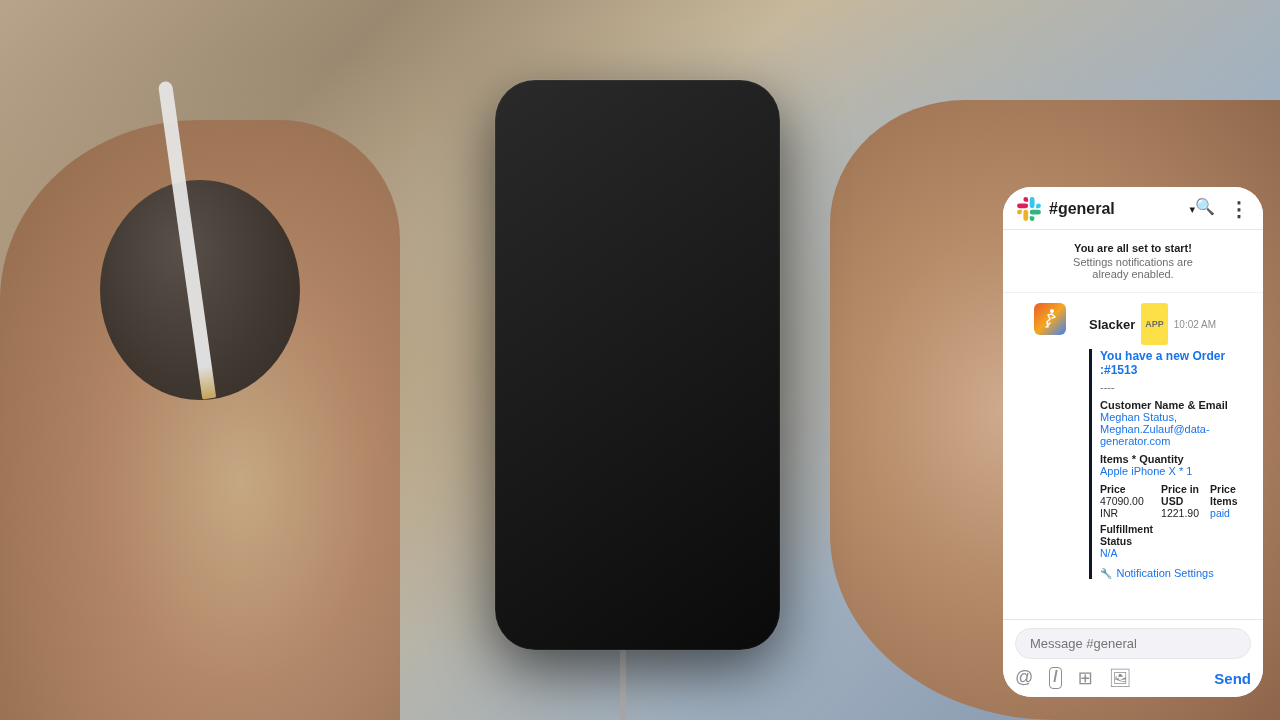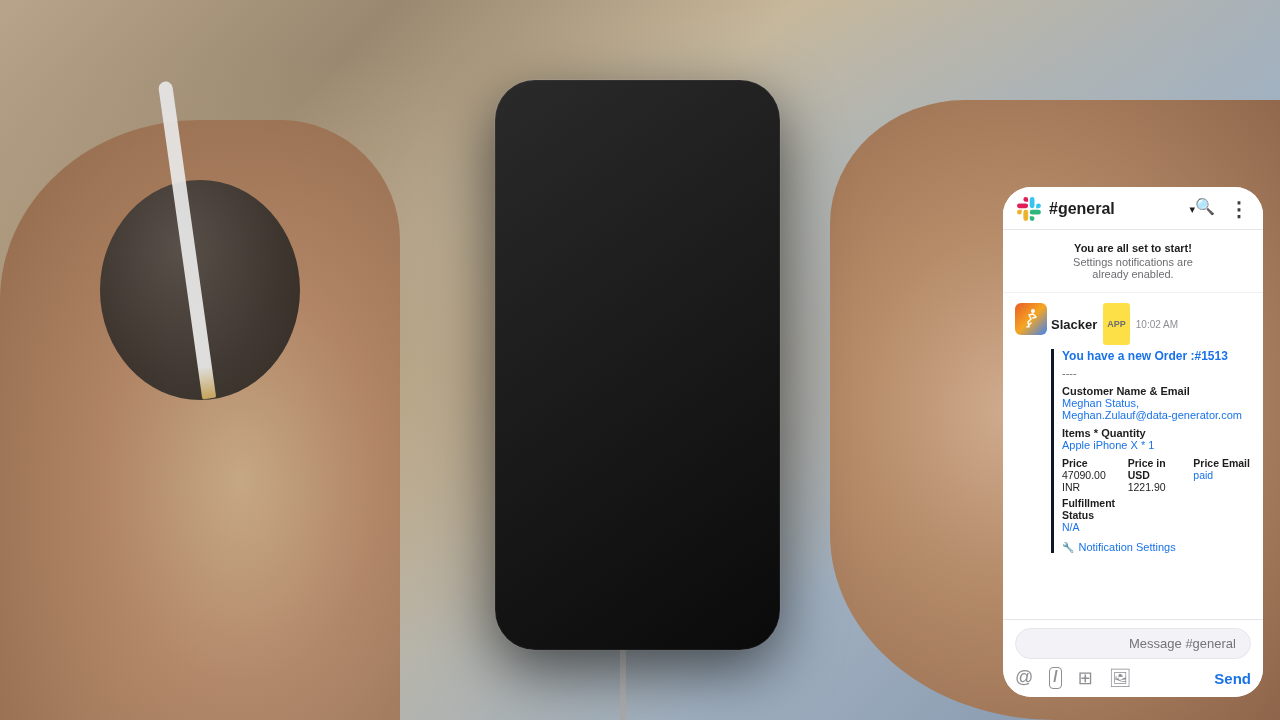--- a/index.html
+++ b/index.html
@@ -159,21 +159,22 @@
     .setup-msg .sub-text {
       font-size: 11px;
       color: #6d6d72;
       margin-top: 2px;
     }
 
     
     .message-row {
       display: flex;
       padding: 10px 12px;
-      gap: 4px;
+      gap: 23px;
+      margin-left: 19px;
     }
 
     .avatar {
       width: 32px;
       height: 32px;
       border-radius: 6px;
       flex-shrink: 0;
       overflow: hidden;
       background: linear-gradient(135deg, #e85d26 0%, #f5a623 50%, #3b82f6 100%);
       display: flex;
@@ -284,21 +285,20 @@
     .message-input-field {
       width: 100%;
       background: #f2f2f7;
       border: 1px solid #e5e5ea;
       border-radius: 18px;
       padding: 7px 14px;
       font-size: 13px;
       color: #8e8e93;
       outline: none;
       margin-bottom: 8px;
-      text-align: right;
     }
 
     .input-toolbar {
       display: flex;
       align-items: center;
       justify-content: space-between;
     }
 
     .input-icons {
       display: flex;
@@ -422,21 +422,21 @@
             <div class="order-grid">
               <div class="grid-cell">
                 <div class="cell-label">Price</div>
                 <div class="cell-value">47090.00 INR</div>
               </div>
               <div class="grid-cell">
                 <div class="cell-label">Price in USD</div>
                 <div class="cell-value">1221.90</div>
               </div>
               <div class="grid-cell">
-                <div class="cell-label">Price Email</div>
+                <div class="cell-label">Price Items</div>
                 <div class="cell-value blue">paid</div>
               </div>
               <div class="grid-cell">
                 <div class="cell-label">Fulfillment Status</div>
                 <div class="cell-value blue">N/A</div>
               </div>
             </div>
 
             <div class="notification-settings">
               <span class="notif-icon">🔧</span>

